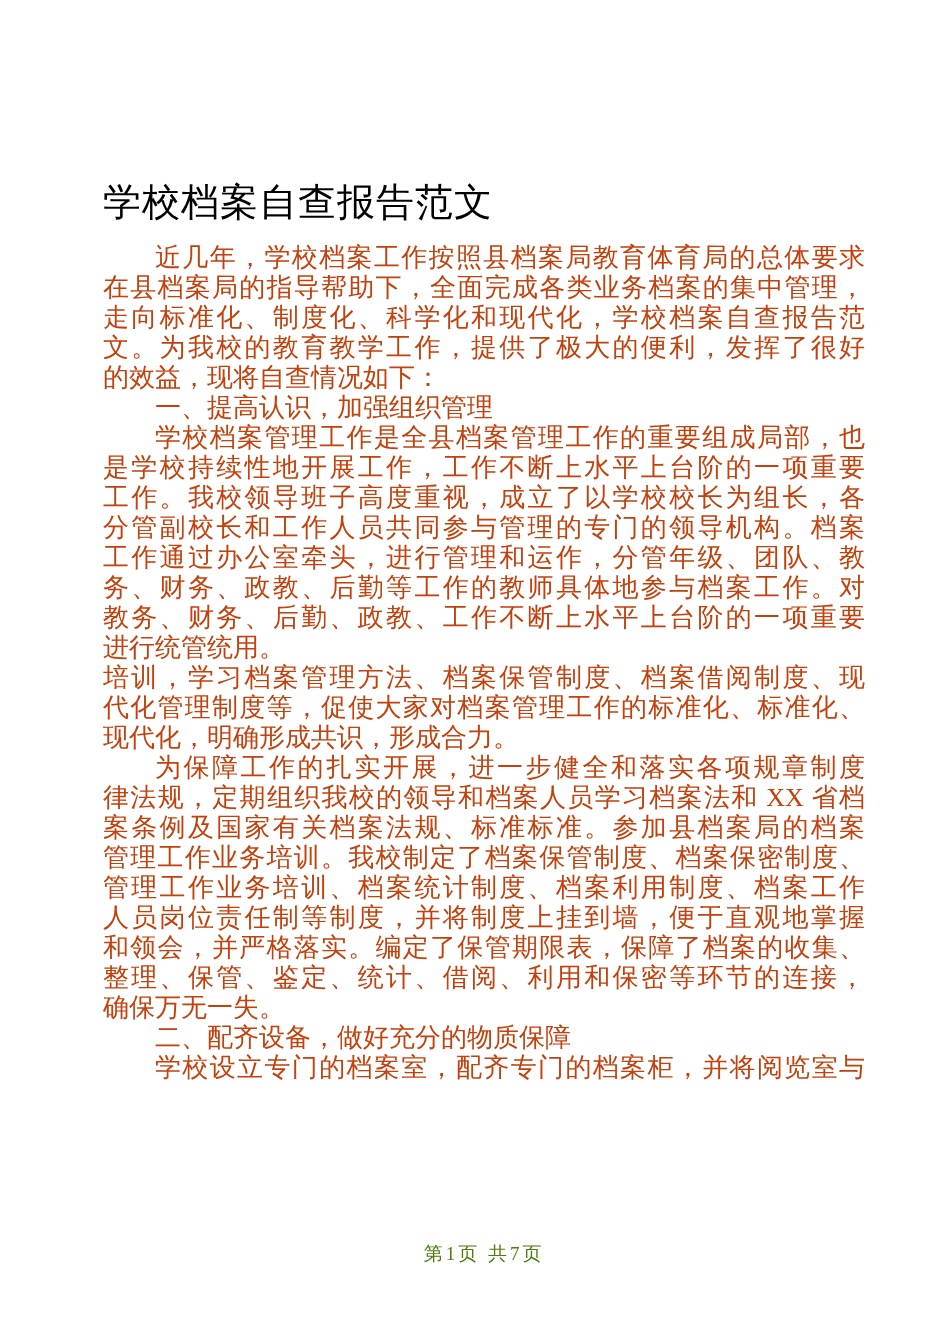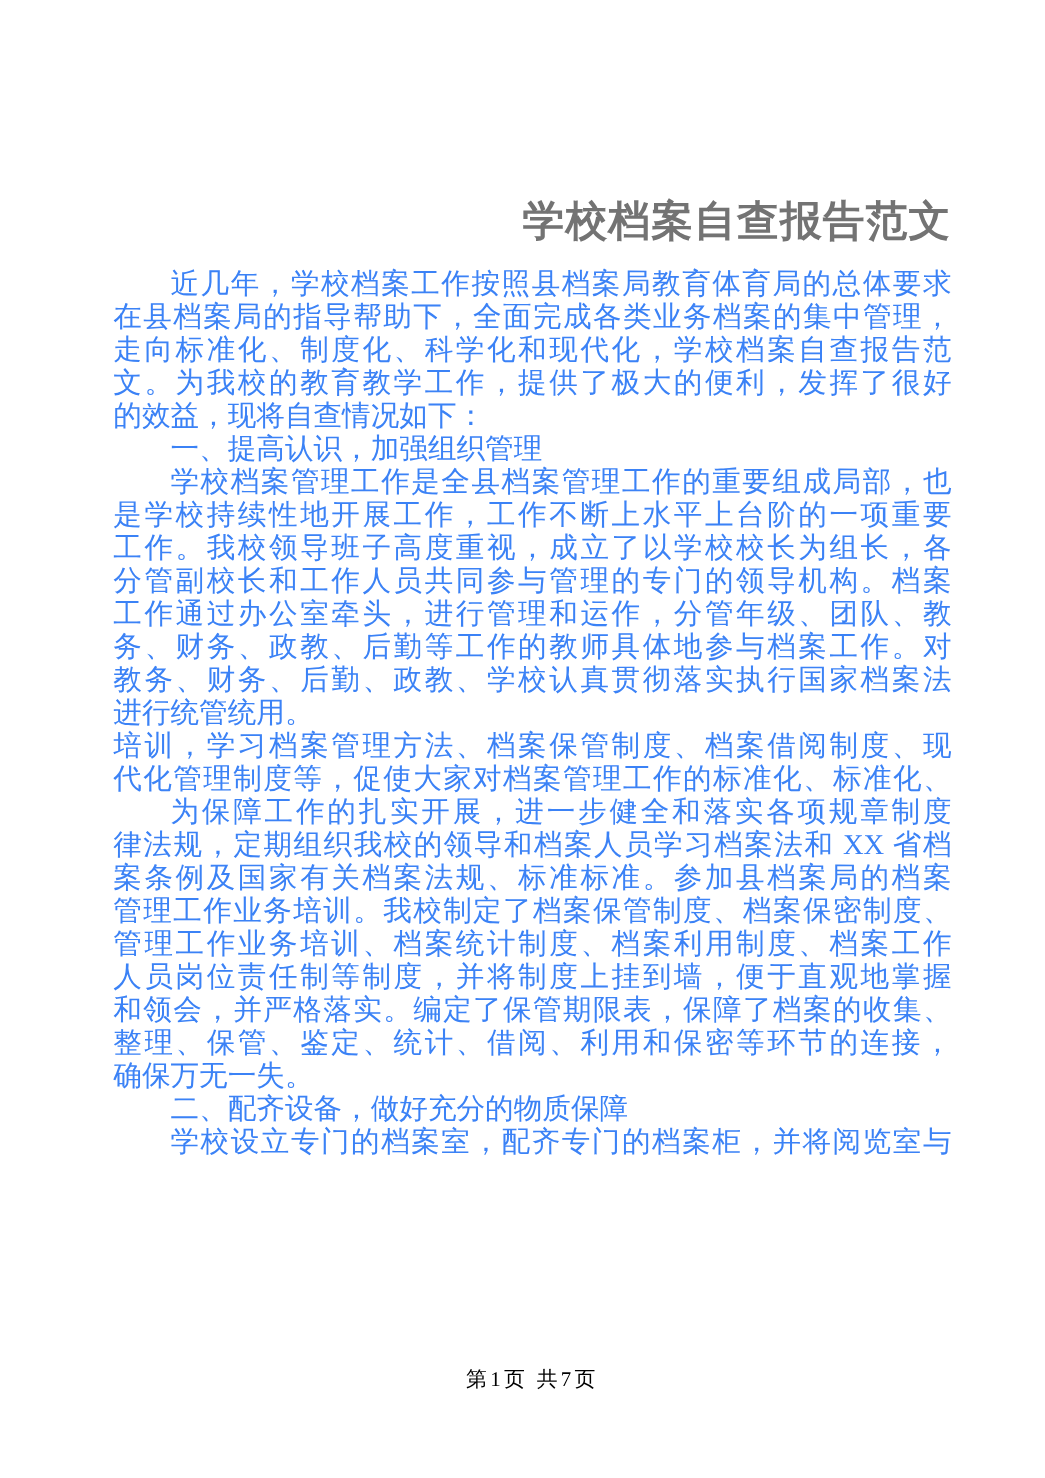--- a/index.html
+++ b/index.html
@@ -15,36 +15,36 @@
     font-family: "Liberation Serif", "DejaVu Serif", serif;
     color: #000000;
     overflow: hidden;
   }
   .doc-title {
     position: absolute;
     top: 178px;
     left: 103px;
     width: 762px;
     margin: 0;
-    text-align: right;
+    text-align: left;
     font-size: 38px;
     line-height: 48px;
-    font-weight: 700;
+    font-weight: 400;
     letter-spacing: 1px;
-    color: #737373;
+    color: #000000;
     font-family: "Liberation Serif", "DejaVu Serif", serif;
   }
   .doc-body {
     position: absolute;
     top: 243px;
     left: 103px;
     width: 762px;
     font-size: 26px;
     line-height: 30px;
-    color: #3b82f6;
+    color: #c2410c;
   }
   .line {
     height: 30px;
     overflow: hidden;
     text-align: justify;
     text-justify: inter-character;
     white-space: normal;
   }
   .line.just {
     text-align-last: justify;
@@ -57,21 +57,21 @@
     text-indent: 52px;
   }
   .doc-footer {
     position: absolute;
     top: 1241px;
     left: 103px;
     width: 762px;
     text-align: center;
     font-size: 19px;
     letter-spacing: 3px;
-    color: #000000;
+    color: #4d7c0f;
   }
 </style>
 </head>
 <body>
 
 <div class="page">
   <h1 class="doc-title">学校档案自查报告范文</h1>
 
   <div class="doc-body">
       <div class="line indent just">近几年，学校档案工作按照县档案局教育体育局的总体要求</div>
@@ -79,24 +79,25 @@
       <div class="line just">走向标准化、制度化、科学化和现代化，学校档案自查报告范</div>
       <div class="line just">文。为我校的教育教学工作，提供了极大的便利，发挥了很好</div>
       <div class="line plain">的效益，现将自查情况如下：</div>
       <div class="line indent plain">一、提高认识，加强组织管理</div>
       <div class="line indent just">学校档案管理工作是全县档案管理工作的重要组成局部，也</div>
       <div class="line just">是学校持续性地开展工作，工作不断上水平上台阶的一项重要</div>
       <div class="line just">工作。我校领导班子高度重视，成立了以学校校长为组长，各</div>
       <div class="line just">分管副校长和工作人员共同参与管理的专门的领导机构。档案</div>
       <div class="line just">工作通过办公室牵头，进行管理和运作，分管年级、团队、教</div>
       <div class="line just">务、财务、政教、后勤等工作的教师具体地参与档案工作。对</div>
-      <div class="line just">教务、财务、后勤、政教、学校认真贯彻落实执行国家档案法</div>
+      <div class="line just">教务、财务、后勤、政教、工作不断上水平上台阶的一项重要</div>
       <div class="line plain">进行统管统用。</div>
       <div class="line just">培训，学习档案管理方法、档案保管制度、档案借阅制度、现</div>
       <div class="line just">代化管理制度等，促使大家对档案管理工作的标准化、标准化、</div>
+      <div class="line plain">现代化，明确形成共识，形成合力。</div>
       <div class="line indent just">为保障工作的扎实开展，进一步健全和落实各项规章制度</div>
       <div class="line just">律法规，定期组织我校的领导和档案人员学习档案法和 XX 省档</div>
       <div class="line just">案条例及国家有关档案法规、标准标准。参加县档案局的档案</div>
       <div class="line just">管理工作业务培训。我校制定了档案保管制度、档案保密制度、</div>
       <div class="line just">管理工作业务培训、档案统计制度、档案利用制度、档案工作</div>
       <div class="line just">人员岗位责任制等制度，并将制度上挂到墙，便于直观地掌握</div>
       <div class="line just">和领会，并严格落实。编定了保管期限表，保障了档案的收集、</div>
       <div class="line just">整理、保管、鉴定、统计、借阅、利用和保密等环节的连接，</div>
       <div class="line plain">确保万无一失。</div>
       <div class="line indent plain">二、配齐设备，做好充分的物质保障</div>

